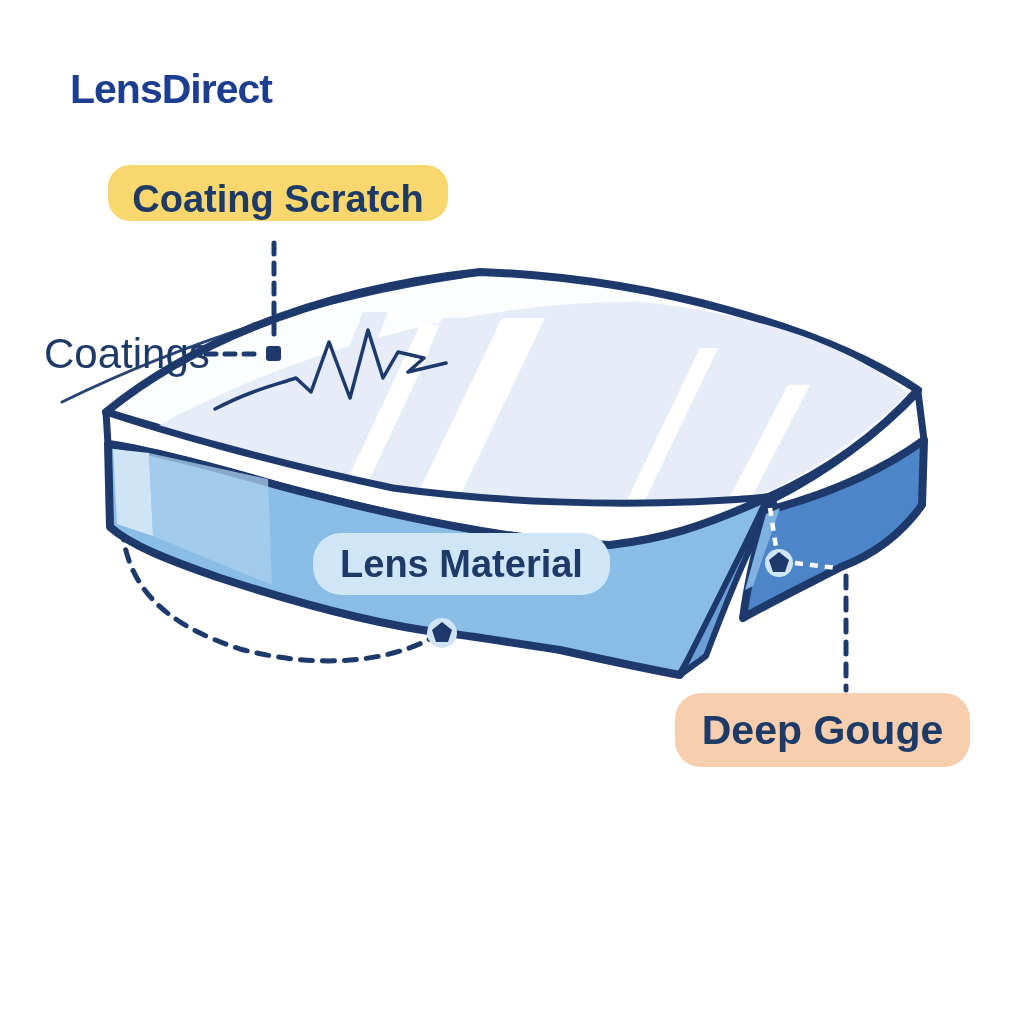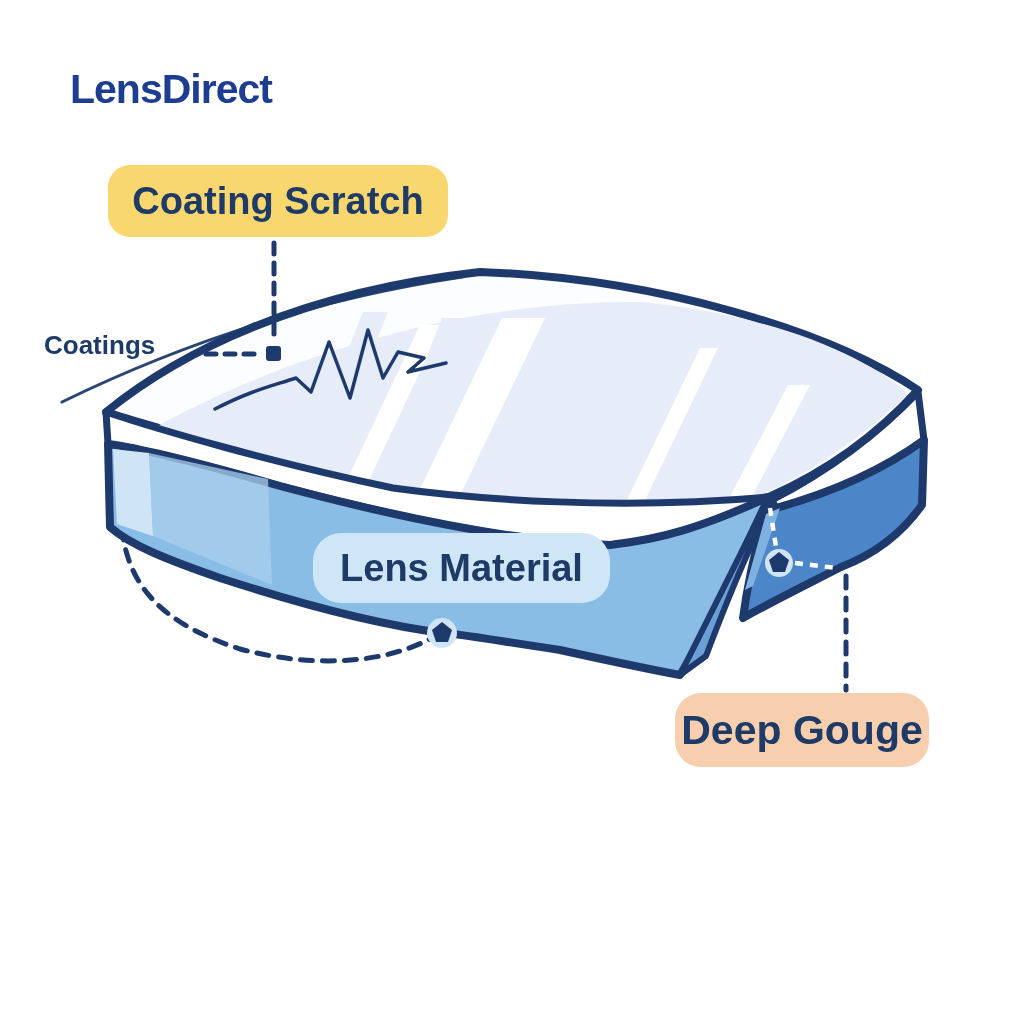--- a/index.html
+++ b/index.html
@@ -28,34 +28,34 @@
   .logo{
     position:absolute;left:70px;top:66px;
     font-size:41px;font-weight:700;letter-spacing:-1px;
     color:var(--logo-blue);
   }
   .pill{
     position:absolute;display:flex;align-items:center;justify-content:center;
     font-weight:700;color:var(--navy-text);
   }
   .pill-yellow{
-    left:108px;top:165px;width:340px;height:72px;border-radius:22px;
-    background:var(--label-yellow);font-size:38px;
+    left:108px;top:165px;width:340px;height:56px;border-radius:22px;
+    background:var(--label-yellow);font-size:38px;align-items:flex-end;
   }
   .pill-blue{
-    left:313px;top:533px;width:297px;height:70px;border-radius:28px;
+    left:313px;top:533px;width:297px;height:62px;border-radius:28px;
     background:var(--label-blue);font-size:38px;
   }
   .pill-peach{
-    left:675px;top:693px;width:254px;height:74px;border-radius:26px;
+    left:675px;top:693px;width:295px;height:74px;border-radius:26px;
     background:var(--label-peach);font-size:41px;
   }
   .plain-label{
     position:absolute;left:44px;top:330px;
-    font-size:26px;font-weight:700;color:var(--navy-text);
+    font-size:42px;font-weight:400;color:var(--navy-text);
   }
   .outline{stroke:var(--navy-outline);stroke-linejoin:round;stroke-linecap:round;fill:none;}
 </style>
 </head>
 <body>
 
 <div class="stage">
 
   <svg width="1024" height="1024" viewBox="0 0 1024 1024">
     <defs>

